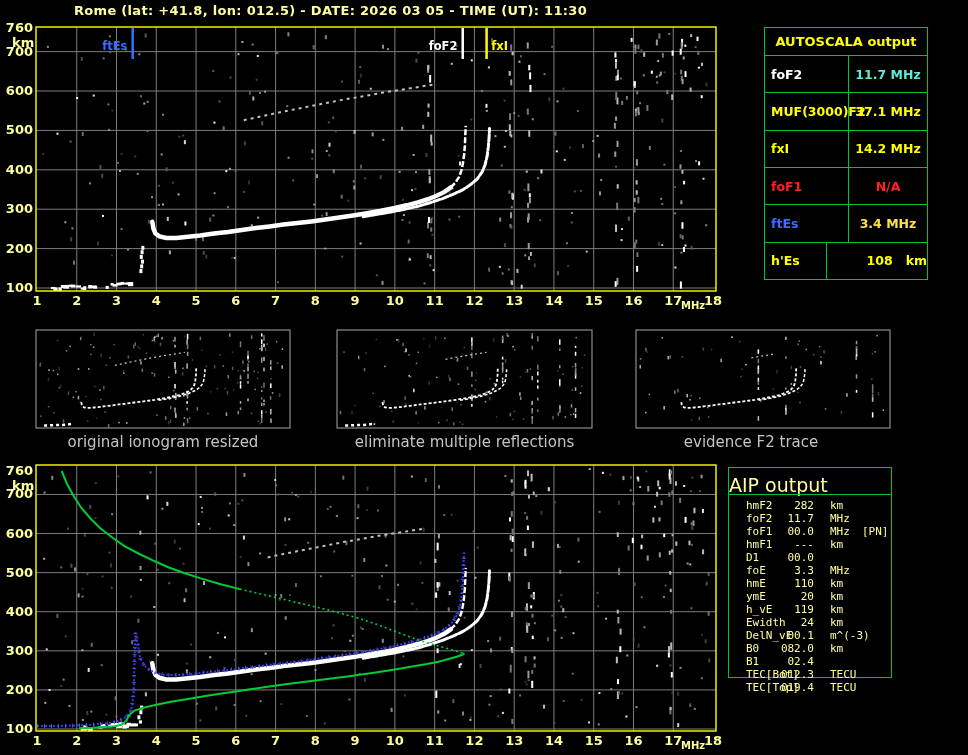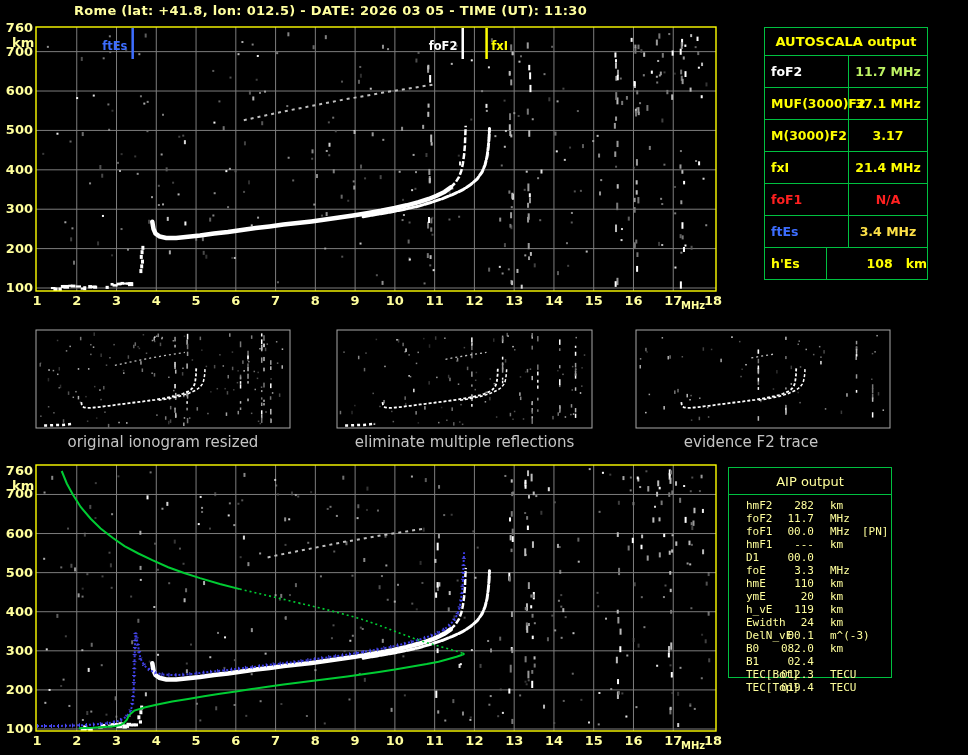--- a/index.html
+++ b/index.html
@@ -10,21 +10,21 @@
   
   .as-box{left:728px;top:27px;width:164px;height:253px;border:1px solid #00C040;display:flex;flex-direction:column;box-sizing:border-box;margin-left:36px;}
   .as-head{height:27px;border-bottom:1px solid #00C040;display:flex;align-items:center;justify-content:center;
            color:#FFFF00;font-weight:bold;font-size:13px;}
   .as-row{flex:1;display:flex;border-bottom:1px solid #00C040;font-weight:bold;font-size:12.5px;align-items:center;}
   .as-row:last-child{border-bottom:none;gap:40px;}
   .as-label{width:84px;padding-left:6px;border-right:1px solid #00C040;align-self:stretch;display:flex;align-items:center;box-sizing:border-box;}
   .as-value{flex:1;text-align:center;white-space:pre;}
   
   .aip-box{left:728px;top:467px;width:164px;height:211px;border:1px solid #00C040;box-sizing:border-box;}
-  .aip-head{position:absolute;left:0;top:6px;width:100%;text-align:center;color:#FFFF9C;font-size:13px;}
+  .aip-head{position:absolute;left:0;top:6px;width:100%;color:#FFFF9C;font-size:19px;}
   .aip-sep{position:absolute;left:0;top:26px;width:100%;border-top:1px solid #00C040;}
   .aip-rows{left:728px;top:499px;width:240px;font-family:"DejaVu Sans Mono",monospace;font-size:11px;color:#FFFF9C;}
   .aip-row{position:absolute;height:13px;white-space:pre;}
   .aip-param{position:absolute;left:18px;}
   .aip-value{position:absolute;left:46px;width:40px;text-align:right;}
   .aip-unit{position:absolute;left:102px;}
   .aip-note{position:absolute;left:134px;}
   .caption{color:#C4C4C4;font-size:15px;text-align:center;top:433px;}
 </style>
 </head>
@@ -1471,33 +1471,29 @@
       <path d="M751.3,357.9 L758.6,356.6 L765.9,355.4 L773.2,354.2" stroke="#BFBFBF" stroke-width="1.3" fill="none" stroke-dasharray="2,3"></path>
       <rect x="636" y="330" width="254" height="98" fill="none" stroke="#A8A8A8" stroke-width="1"></rect>
     </g>
   </svg>
 
 <div class="abs as-box" id="as-box">
   <div class="as-head">AUTOSCALA output</div>
 
 <div class="as-row">
       <div class="as-label" style="color: rgb(255, 255, 255);">foF2</div>
-      <div class="as-value" style="color: #bef264;">11.7 MHz</div>
+      <div class="as-value" style="color: #5eead4;">11.7 MHz</div>
     </div>
     <div class="as-row">
       <div class="as-label" style="color: rgb(255, 255, 0);">MUF(3000)F2</div>
       <div class="as-value" style="color: rgb(255, 255, 0);">37.1 MHz</div>
     </div>
     <div class="as-row">
-      <div class="as-label" style="color: rgb(255, 255, 0);">M(3000)F2</div>
-      <div class="as-value" style="color: rgb(255, 255, 0);">3.17</div>
-    </div>
-    <div class="as-row">
       <div class="as-label" style="color: rgb(255, 255, 0);">fxI</div>
-      <div class="as-value" style="color: rgb(255, 255, 0);">21.4 MHz</div>
+      <div class="as-value" style="color: rgb(255, 255, 0);">14.2 MHz</div>
     </div>
     <div class="as-row">
       <div class="as-label" style="color: rgb(255, 32, 32);">foF1</div>
       <div class="as-value" style="color: rgb(255, 32, 32);">N/A</div>
     </div>
     <div class="as-row">
       <div class="as-label" style="color: rgb(61, 109, 255);">ftEs</div>
       <div class="as-value" style="color: #fde047;">3.4 MHz</div>
     </div>
     <div class="as-row">

